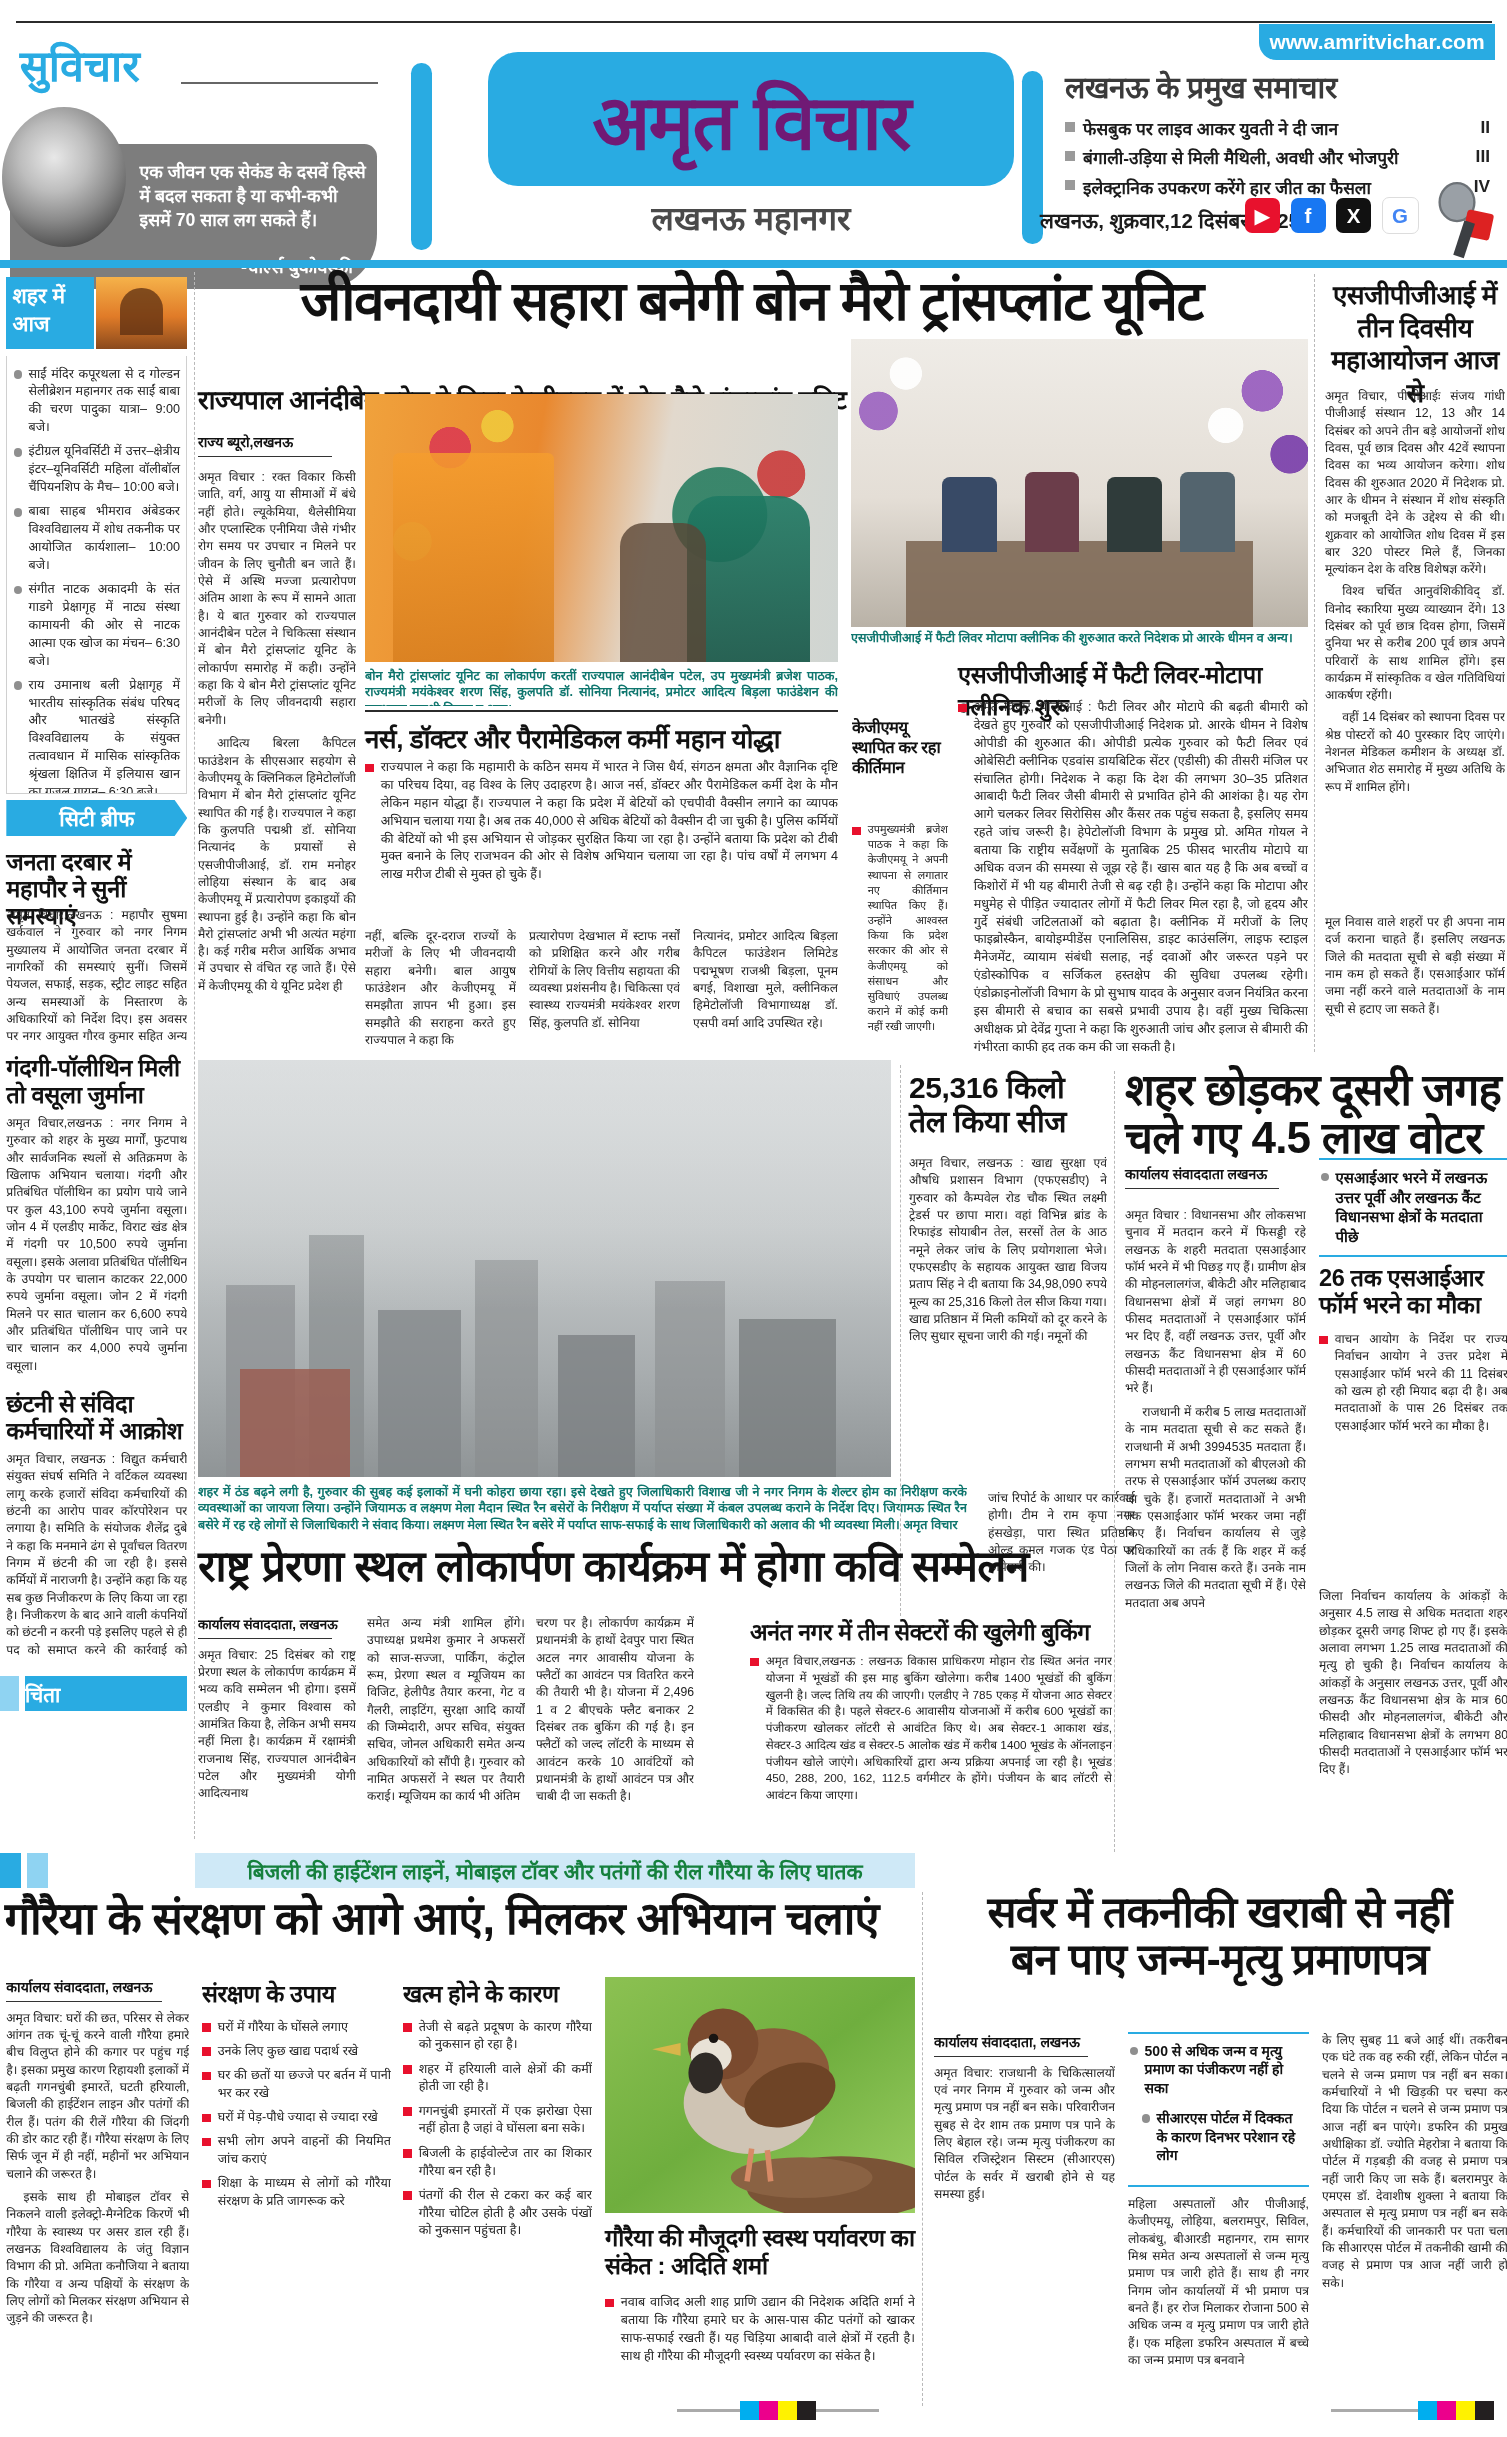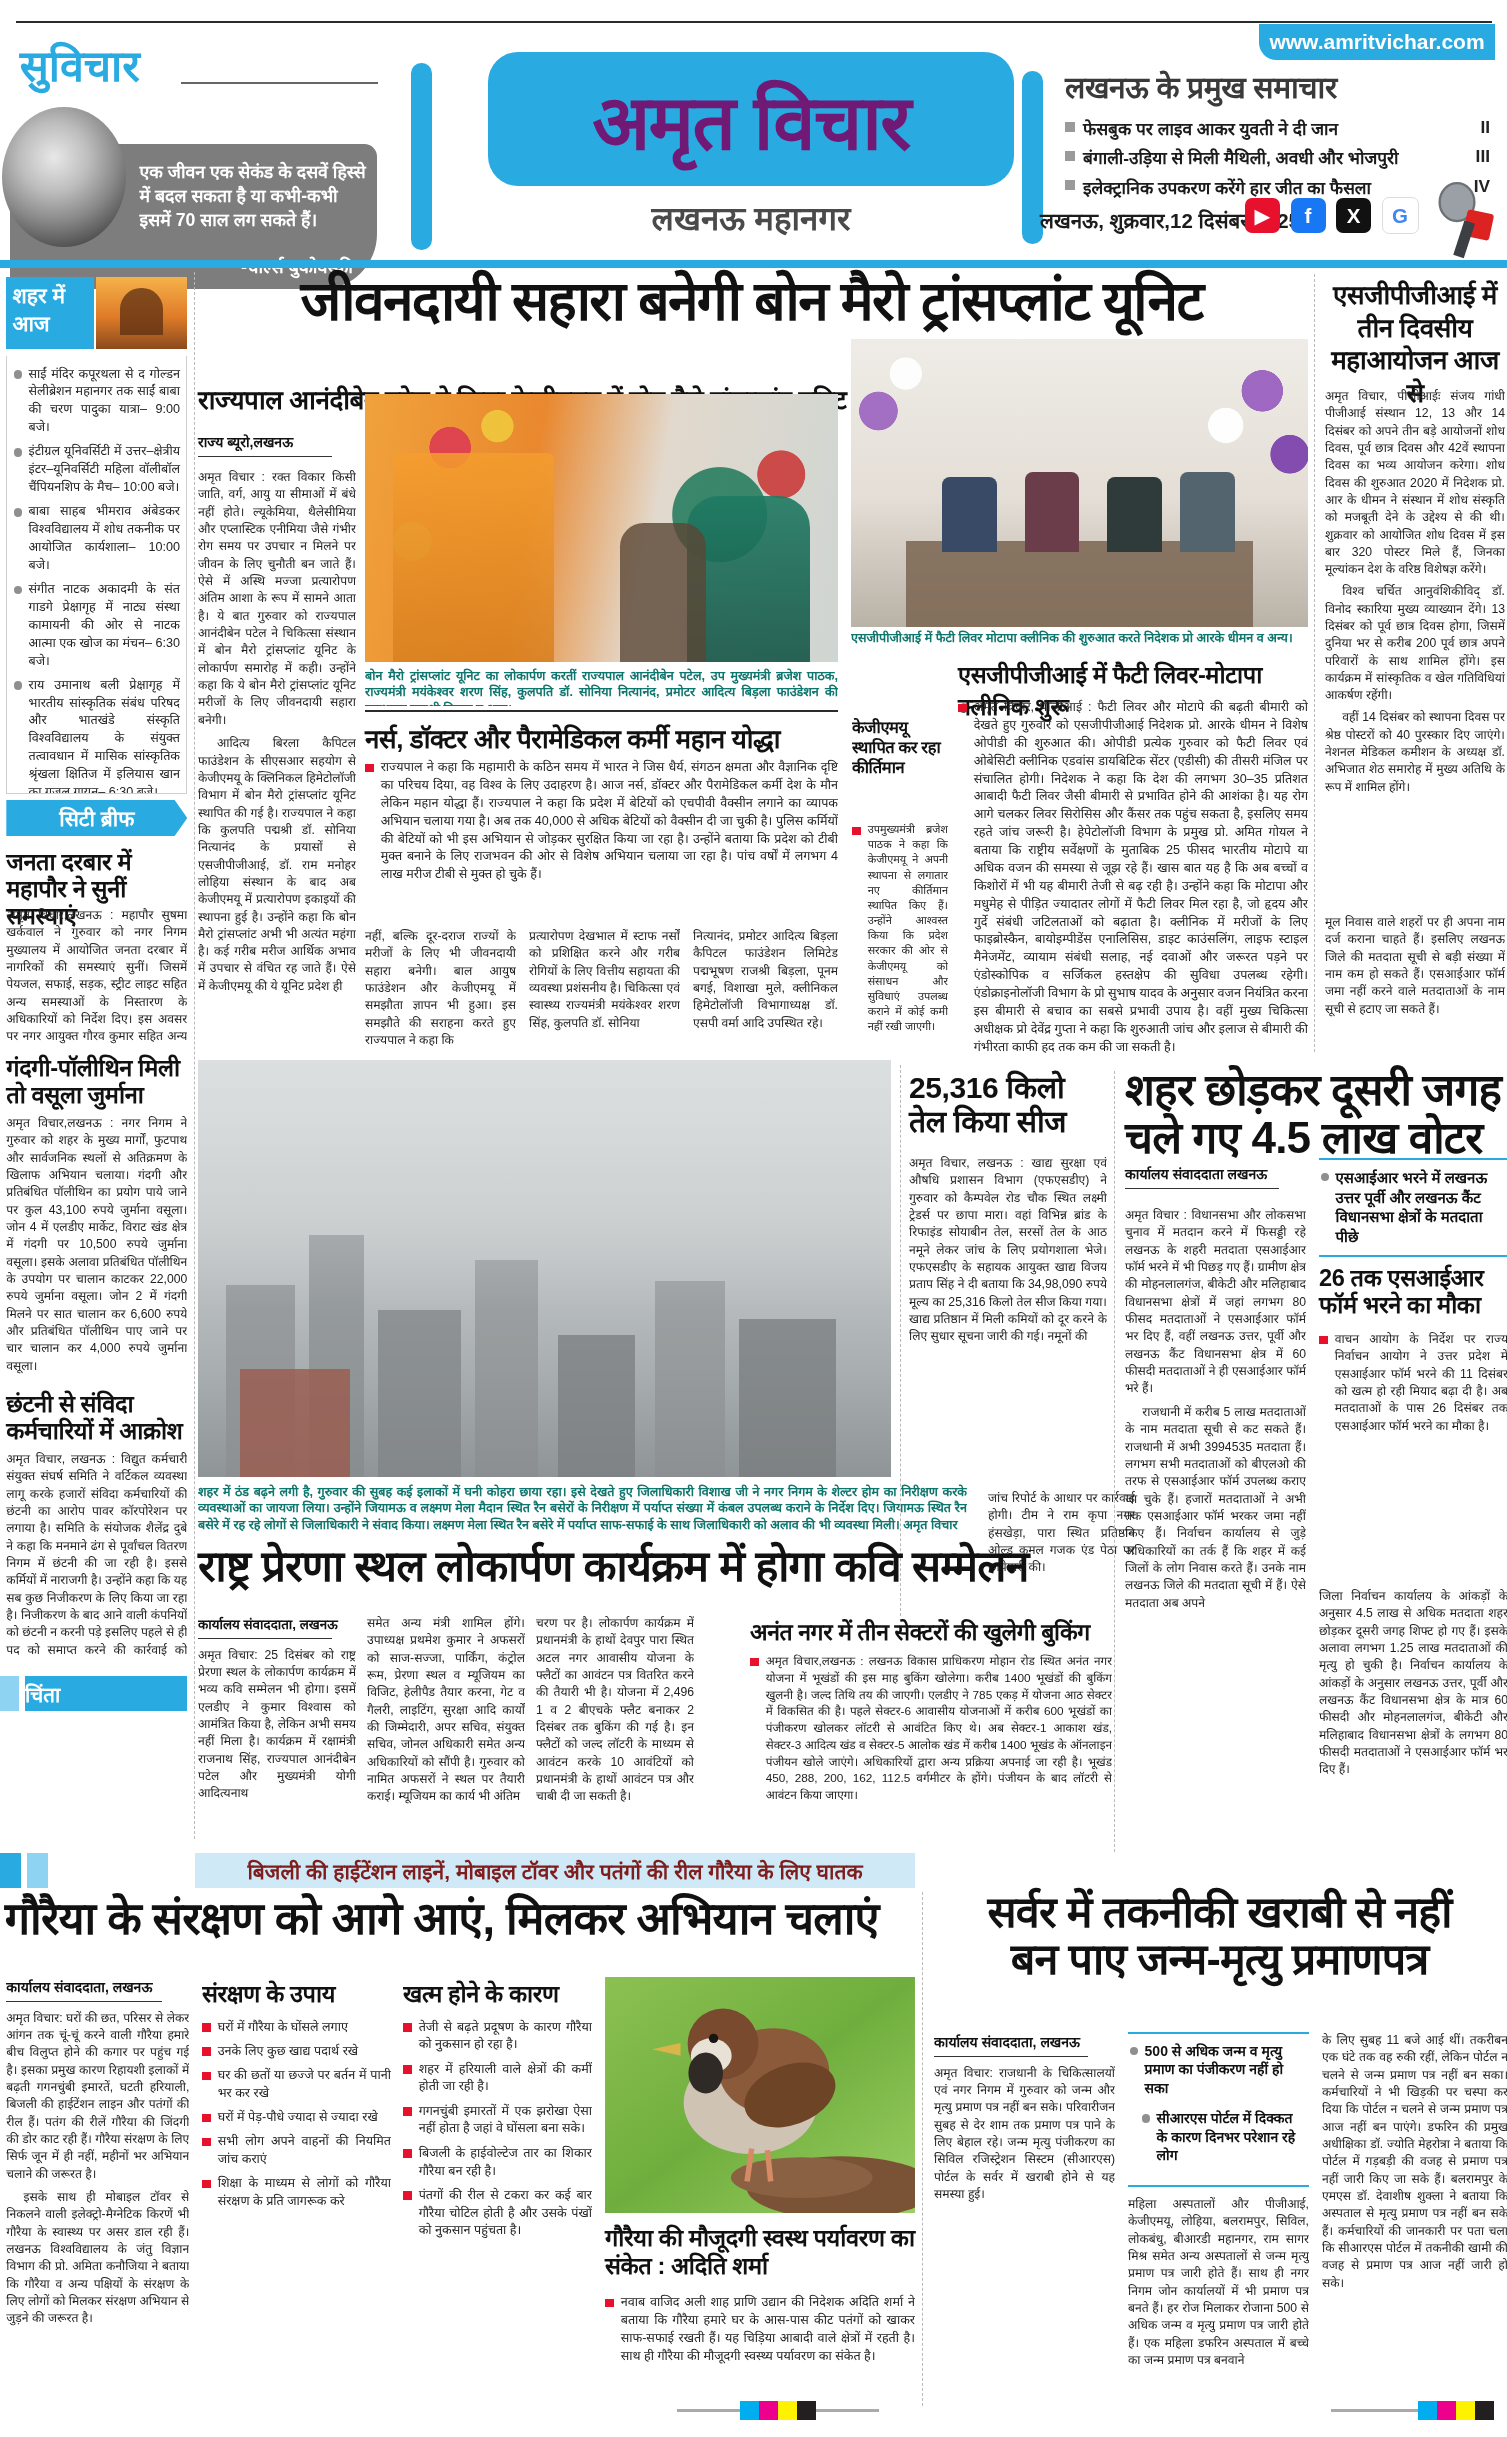--- a/index.html
+++ b/index.html
@@ -16,21 +16,21 @@
   .dashv{border-left:1.6px dashed #b9b9b9;width:0;}
   .redsq{display:inline-block;width:8.7px;height:8.7px;background:#e8112d;margin-right:7px;flex:0 0 8.7px;margin-top:4.7px;}
   .graydot{display:inline-block;width:8.7px;height:8.7px;border-radius:50%;background:#8f8f8f;margin-right:6.3px;flex:0 0 8.7px;margin-top:4.7px;}
   .graysq{display:inline-block;width:10.2px;height:10.2px;background:#9a9a9a;margin-right:7.9px;flex:0 0 10.2px;margin-top:4.7px;}
   .brow{display:flex;align-items:flex-start;margin-bottom:6.3px;}
   .bluebar{background:#29abe2;}
   .hairline{background:#2b2b2b;height:1.6px;}
   .soc{width:35px;height:35px;border-radius:7px;display:inline-flex;align-items:center;justify-content:center;font-weight:bold;font-size:20.5px;color:#fff;margin-right:7px;}
   .cmyk{display:flex;align-items:center;}
   .cmyk i{display:block;width:19px;height:19px;}
-  .kicker{background:#cfe9f7;color:#7f1d1d;font-weight:bold;display:flex;align-items:center;justify-content:center;}
+  .kicker{background:#cfe9f7;color:#15803d;font-weight:bold;display:flex;align-items:center;justify-content:center;}
   .hl-box{border-top:2.4px solid #29abe2;border-bottom:2.4px solid #29abe2;padding:7.9px 1.6px;}
   .hl-text{font-weight:bold;font-size:15px;line-height:1.32;color:#111;}
 </style>
 </head>
 <body>
 
 <div id="paper">
 
   <div class="abs hairline" style="left:15.8px;top:21px;width:1476px;"></div>
   <div class="abs bluebar" style="left:1259px;top:23.6px;width:236px;height:36px;border-radius:0 0 0 17.3px;display:flex;align-items:center;justify-content:center;">

